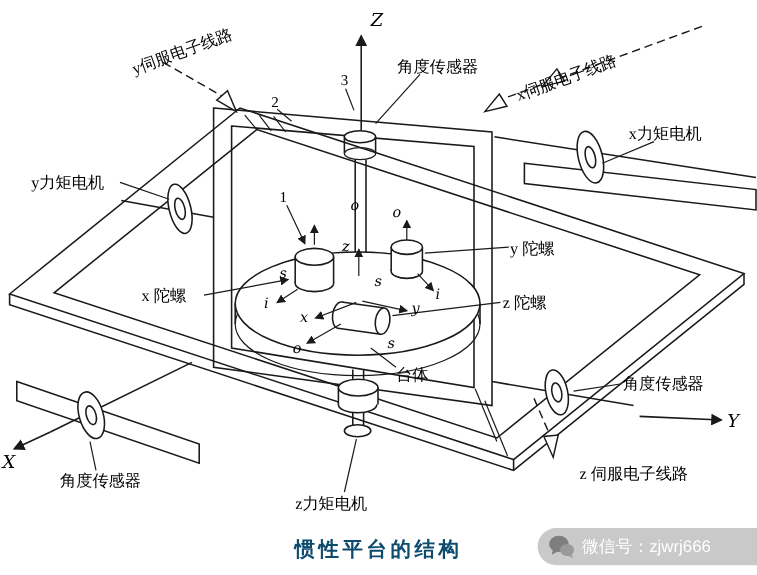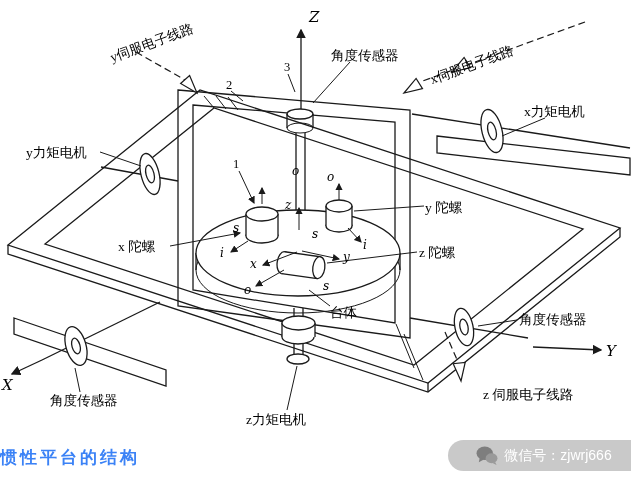--- a/index.html
+++ b/index.html
@@ -9,26 +9,26 @@
   .ln{stroke:#1a1a1a;stroke-width:1.3;fill:none;}
   .lnthin{stroke:#1a1a1a;stroke-width:1;fill:none;}
   .wh{fill:#ffffff;stroke:#1a1a1a;stroke-width:1.3;}
   .dash{stroke:#1a1a1a;stroke-width:1.2;fill:none;stroke-dasharray:7 4;}
   .hollow{fill:#ffffff;stroke:#1a1a1a;stroke-width:1.2;}
   text{fill:#000;}
   .t{font:13.5px "Liberation Serif",serif;}
   .m{font:italic 12px "DejaVu Serif",serif;}
   .ax{font:italic 15px "DejaVu Serif",serif;}
   .n{font:12.5px "Liberation Serif",serif;}
-  .caption{position:absolute;left:0;top:446px;width:100%;text-align:left;
-           font-weight:bold;font-size:17px;letter-spacing:3px;color:#3b82f6;}
+  .caption{position:absolute;left:0;top:446px;width:100%;text-align:center;
+           font-weight:bold;font-size:17px;letter-spacing:3px;color:#0c4a6e;}
   .watermark{position:absolute;right:0;top:440px;height:31px;width:183px;
              background:#c9c9c9;border-radius:16px 0 0 16px;display:flex;
              align-items:center;gap:6px;padding-left:9px;box-sizing:border-box;
-             color:#fff;font-size:14px;justify-content:center;}
+             color:#fff;font-size:14px;}
 </style>
 </head>
 <body>
 
 <div class="stage">
 
   <svg class="diagram" width="631" height="479" viewBox="0 0 631 479">
     <defs>
       <marker id="arr" viewBox="0 0 10 10" refX="8.5" refY="5" markerWidth="7.5" markerHeight="7.5" orient="auto-start-reverse">
         <path d="M0,0L10,5L0,10Z" fill="#1a1a1a"></path>

